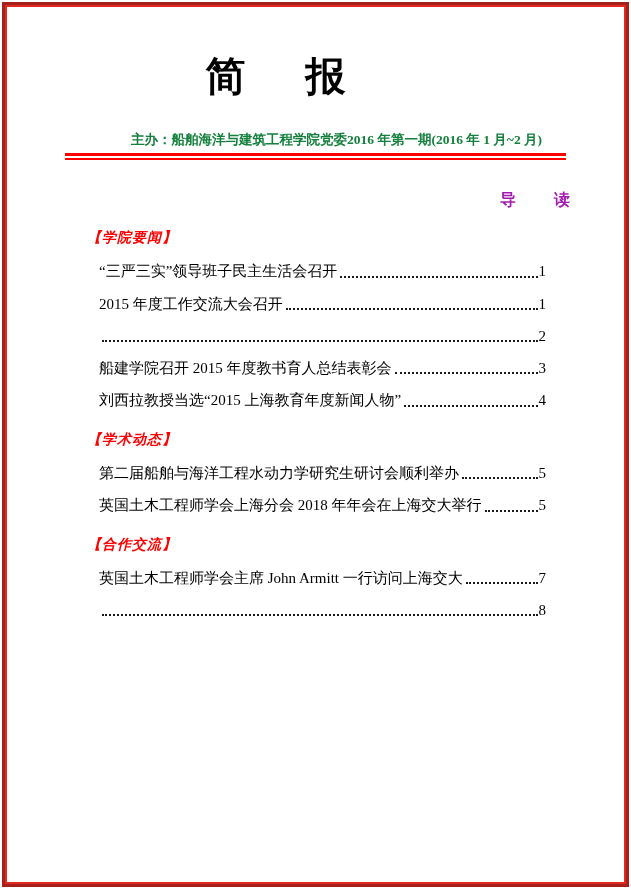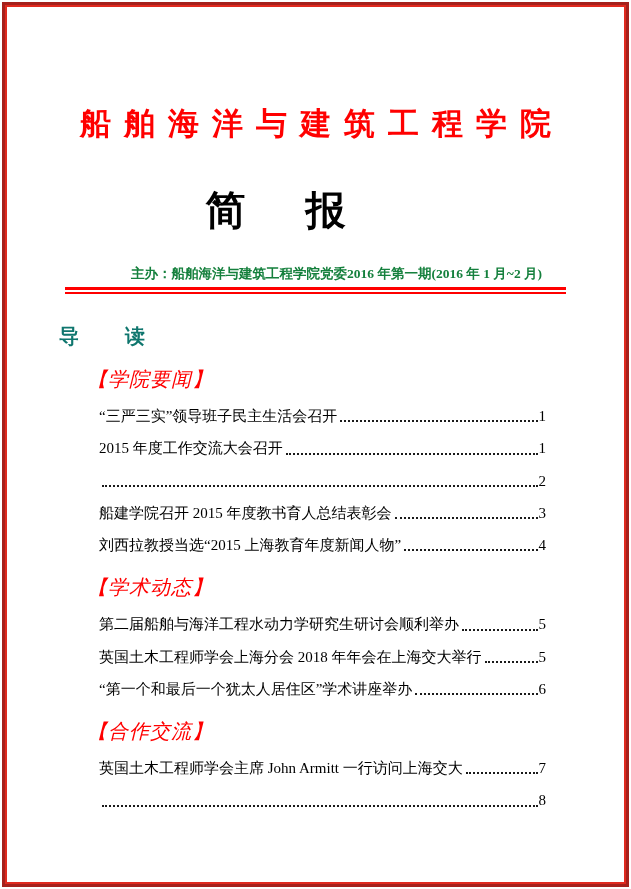--- a/index.html
+++ b/index.html
@@ -61,32 +61,32 @@
     white-space: nowrap;
   }
   .masthead-rule {
     margin: 4px 6px 0 6px;
     height: 2px;
     border-top: 3px solid #ff0000;
     border-bottom: 2px solid #ff0000;
   }
   .guide-title {
     margin: 32px 0 0 0;
-    text-align: left;
-    color: #0f766e;
-    font-size: 20px;
+    text-align: right;
+    color: #a21caf;
+    font-size: 16px;
     font-weight: bold;
     letter-spacing: 2px;
     line-height: 1;
   }
   .section-heading {
     margin: 22px 0 18px 28px;
     color: #ff0000;
-    font-size: 20px;
-    font-weight: normal;
+    font-size: 14px;
+    font-weight: bold;
     font-style: italic;
     letter-spacing: 1px;
     line-height: 1.1;
   }
   .toc {
     margin: 0 26px 0 40px;
   }
   .toc-row {
     display: flex;
     align-items: flex-end;
@@ -108,21 +108,20 @@
     white-space: nowrap;
   }
 </style>
 </head>
 <body>
 
 <div class="page-frame">
   <div class="page-frame-inner">
     <div class="content">
 
-      <h1 class="masthead-title">船舶海洋与建筑工程学院</h1>
 
       <h2 class="masthead-subtitle">简　报</h2>
 
       <div class="byline">
         <span>主办：船舶海洋与建筑工程学院党委</span>
         <span>2016 年第一期(2016 年 1 月~2 月)</span>
       </div>
 
       <div class="masthead-rule"></div>
 
@@ -161,25 +160,20 @@
         <div class="toc-row">
           <span class="toc-title">第二届船舶与海洋工程水动力学研究生研讨会顺利举办</span>
           <span class="toc-dots"></span>
           <span class="toc-page">5</span>
         </div>
         <div class="toc-row">
           <span class="toc-title">英国土木工程师学会上海分会 2018 年年会在上海交大举行</span>
           <span class="toc-dots"></span>
           <span class="toc-page">5</span>
         </div>
-        <div class="toc-row">
-          <span class="toc-title">“第一个和最后一个犹太人居住区”学术讲座举办</span>
-          <span class="toc-dots"></span>
-          <span class="toc-page">6</span>
-        </div>
       </div>
 
       <h4 class="section-heading">【合作交流】</h4>
       <div class="toc">
         <div class="toc-row">
           <span class="toc-title">英国土木工程师学会主席 John Armitt 一行访问上海交大</span>
           <span class="toc-dots"></span>
           <span class="toc-page">7</span>
         </div>
         <div class="toc-row">

